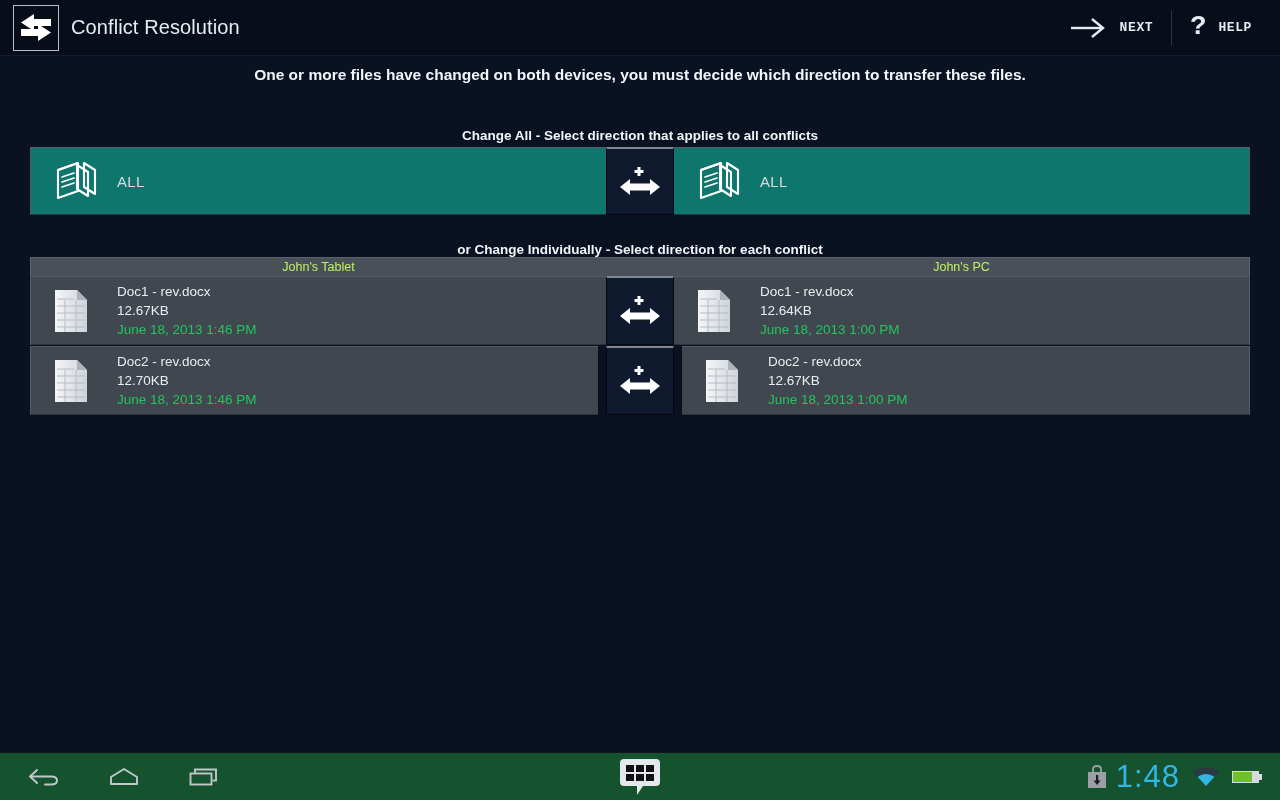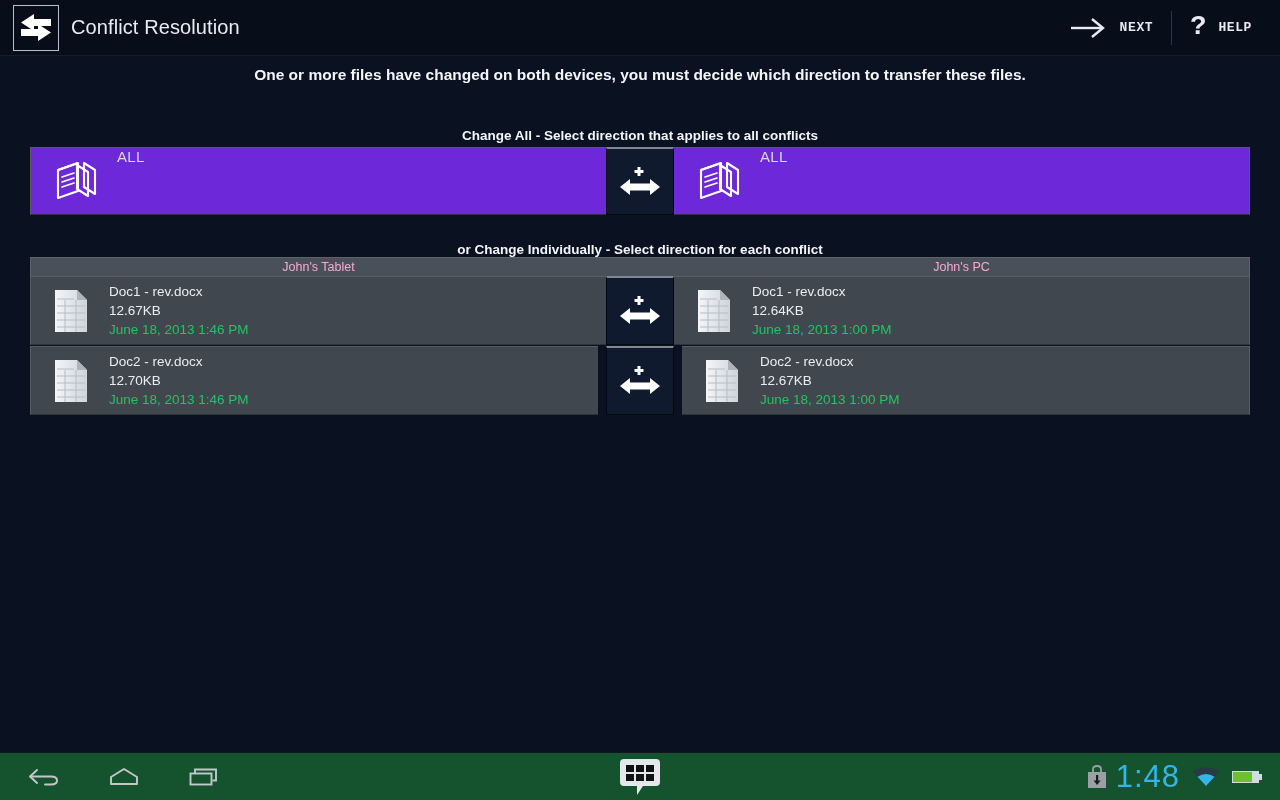--- a/index.html
+++ b/index.html
@@ -113,22 +113,23 @@
   #all-panel {
     position: absolute;
     left: 30px; top: 147px;
     width: 1220px; height: 68px;
     display: flex;
     background: #0a1120;
   }
 
   .all-side {
     flex: 1 1 0;
-    background: #6d28d9;
-    display: flex;
+    background: #0f766e;
+    display: flex;
+    align-items: center;
     border-top: 1px solid #565c65;
     border-bottom: 1px solid #2e343b;
     cursor: pointer;
   }
   .all-side.left { border-left: 1px solid #565c65; }
   .all-side.right { border-right: 1px solid #565c65; }
 
   .all-icon-wrap {
     width: 54px;
     margin-left: 18px;
@@ -171,21 +172,21 @@
     display: flex;
     height: 19px;
     background: #4a5059;
     border-top: 1px solid #5c626b;
     border-left: 1px solid #5c626b;
     border-right: 1px solid #5c626b;
   }
   .col-head-cell {
     flex: 1 1 0;
     text-align: center;
-    color: #f9a8d4;
+    color: #bef264;
     font-size: 12.5px;
     line-height: 18px;
     white-space: nowrap;
   }
   .col-head-gap { width: 68px; flex: none; }
 
   .file-row {
     display: flex;
     height: 69px;
     background: #0a1120;
@@ -208,21 +209,21 @@
   .doc-icon-wrap {
     width: 48px;
     margin-left: 16px;
     flex: none;
     display: flex;
     align-items: center;
     justify-content: center;
   }
 
   .file-meta {
-    margin-left: 14px;
+    margin-left: 22px;
     display: flex;
     flex-direction: column;
     justify-content: center;
   }
   .file-name  { color: #e9edf2; font-size: 13.5px; line-height: 19px; white-space: nowrap; }
   .file-size  { color: #e9edf2; font-size: 13.5px; line-height: 19px; white-space: nowrap; }
   .file-date  { color: #22c55e; font-size: 13.5px; line-height: 19px; white-space: nowrap; }
 
   
   #navbar {

